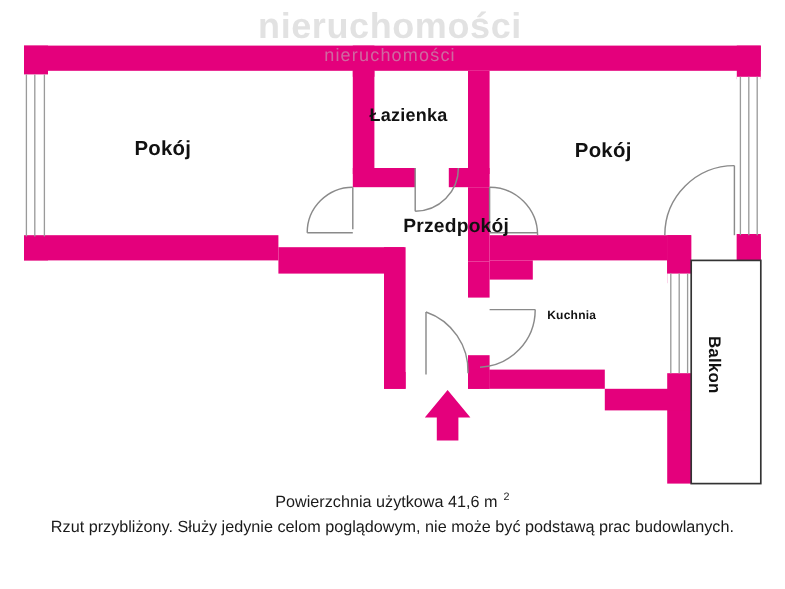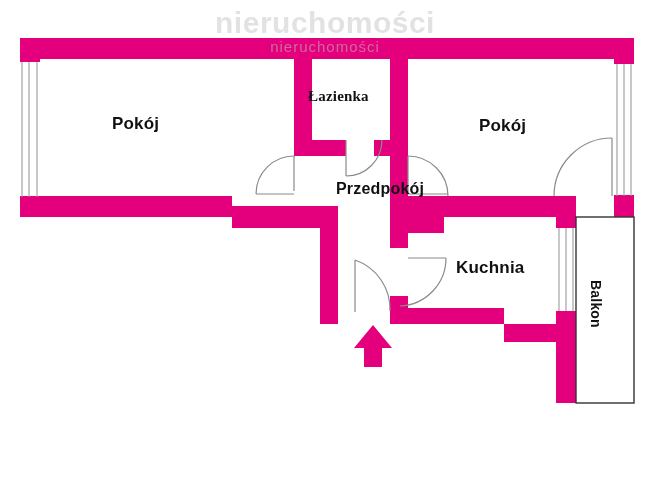--- a/index.html
+++ b/index.html
@@ -39,32 +39,31 @@
   }
   #label-pokoj-right {
     left: 479px;
     top: 116px;
     font-size: 17px;
   }
   #label-lazienka {
     left: 308px;
     top: 88px;
     font-size: 15px;
-    font-family: Liberation Serif, serif;
   }
   #label-przedpokoj {
     left: 304px;
     top: 180px;
     font-size: 16px;
     margin-left: 32px;
   }
   #label-kuchnia {
     left: 456px;
     top: 258px;
-    font-size: 17px;
+    font-size: 10px;
   }
   #label-balkon {
     left: 588px;
     top: 280px;
     font-size: 14px;
     writing-mode: vertical-rl;
     text-orientation: mixed;
   }
   #watermark {
     position: absolute;
@@ -232,14 +231,20 @@
   <div class="room-label" id="label-lazienka">Łazienka</div>
 
   <div class="room-label" id="label-pokoj-right">Pokój</div>
 
   <div class="room-label" id="label-przedpokoj">Przedpokój</div>
 
   <div class="room-label" id="label-kuchnia">Kuchnia</div>
 
   <div class="room-label" id="label-balkon">Balkon</div>
 
+  <div id="caption-area">
+    <div id="caption-line1">
+      <span>Powierzchnia użytkowa 41,6 m</span><sup>2</sup>
+    </div>
+    <div id="caption-line2">Rzut przybliżony. Służy jedynie celom poglądowym, nie może być podstawą prac budowlanych.</div>
+  </div>
 
 </div>
 
 </body></html>

